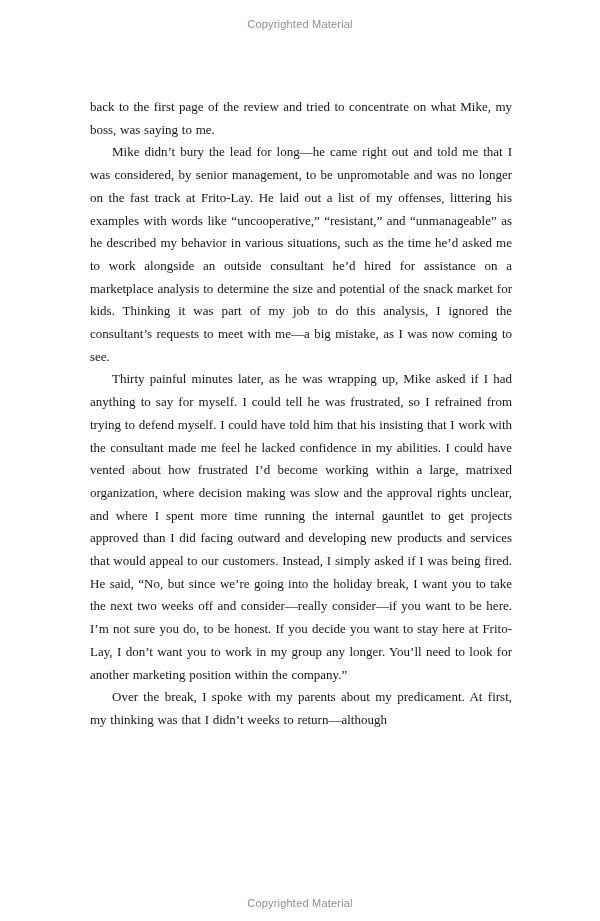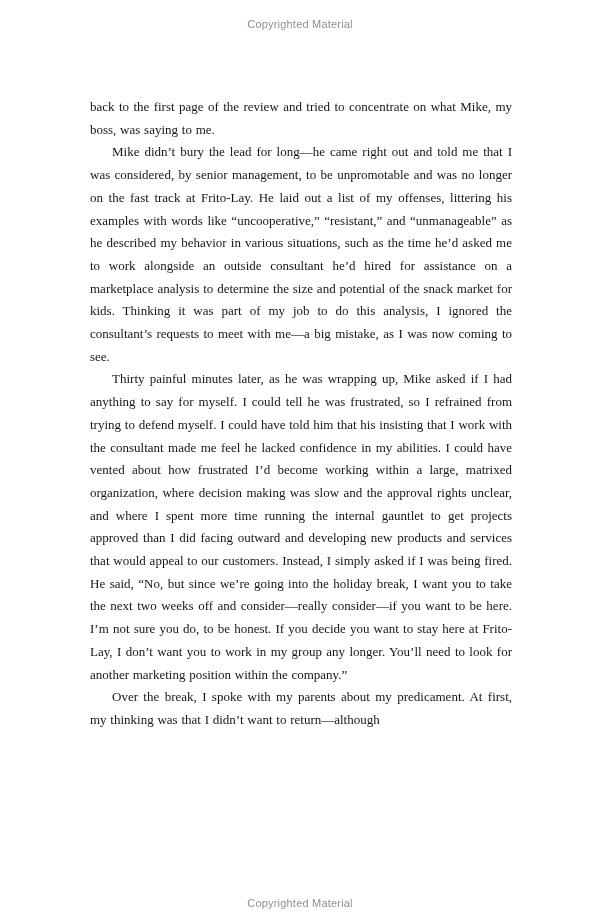--- a/index.html
+++ b/index.html
@@ -72,18 +72,18 @@
 
 <div class="page">
 
   <div class="copyright top">Copyrighted Material</div>
 
 
   <div class="body-text">
     <p class="para no-indent">back to the first page of the review and tried to concentrate on what Mike, my boss, was saying to me.</p>
     <p class="para">Mike didn’t bury the lead for long—he came right out and told me that I was considered, by senior management, to be unpromotable and was no longer on the fast track at Frito-Lay. He laid out a list of my offenses, littering his examples with words like “uncooperative,” “resistant,” and “unmanageable” as he described my behavior in various situations, such as the time he’d asked me to work alongside an outside consultant he’d hired for assistance on a marketplace analysis to determine the size and potential of the snack market for kids. Thinking it was part of my job to do this analysis, I ignored the consultant’s requests to meet with me—a big mistake, as I was now coming to see.</p>
     <p class="para">Thirty painful minutes later, as he was wrapping up, Mike asked if I had anything to say for myself. I could tell he was frustrated, so I refrained from trying to defend myself. I could have told him that his insisting that I work with the consultant made me feel he lacked confidence in my abilities. I could have vented about how frustrated I’d become working within a large, matrixed organization, where decision making was slow and the approval rights unclear, and where I spent more time running the internal gauntlet to get projects approved than I did facing outward and developing new products and services that would appeal to our customers. Instead, I simply asked if I was being fired. He said, “No, but since we’re going into the holiday break, I want you to take the next two weeks off and consider—really consider—if you want to be here. I’m not sure you do, to be honest. If you decide you want to stay here at Frito-Lay, I don’t want you to work in my group any longer. You’ll need to look for another marketing position within the company.”</p>
-    <p class="para">Over the break, I spoke with my parents about my predicament. At first, my thinking was that I didn’t want to return—although</p>
+    <p class="para">Over the break, I spoke with my parents about my predicament. At first, my thinking was that I didn’t weeks to return—although</p>
   </div>
 
   <div class="copyright bottom">Copyrighted Material</div>
 
 </div>
 
 </body></html>

